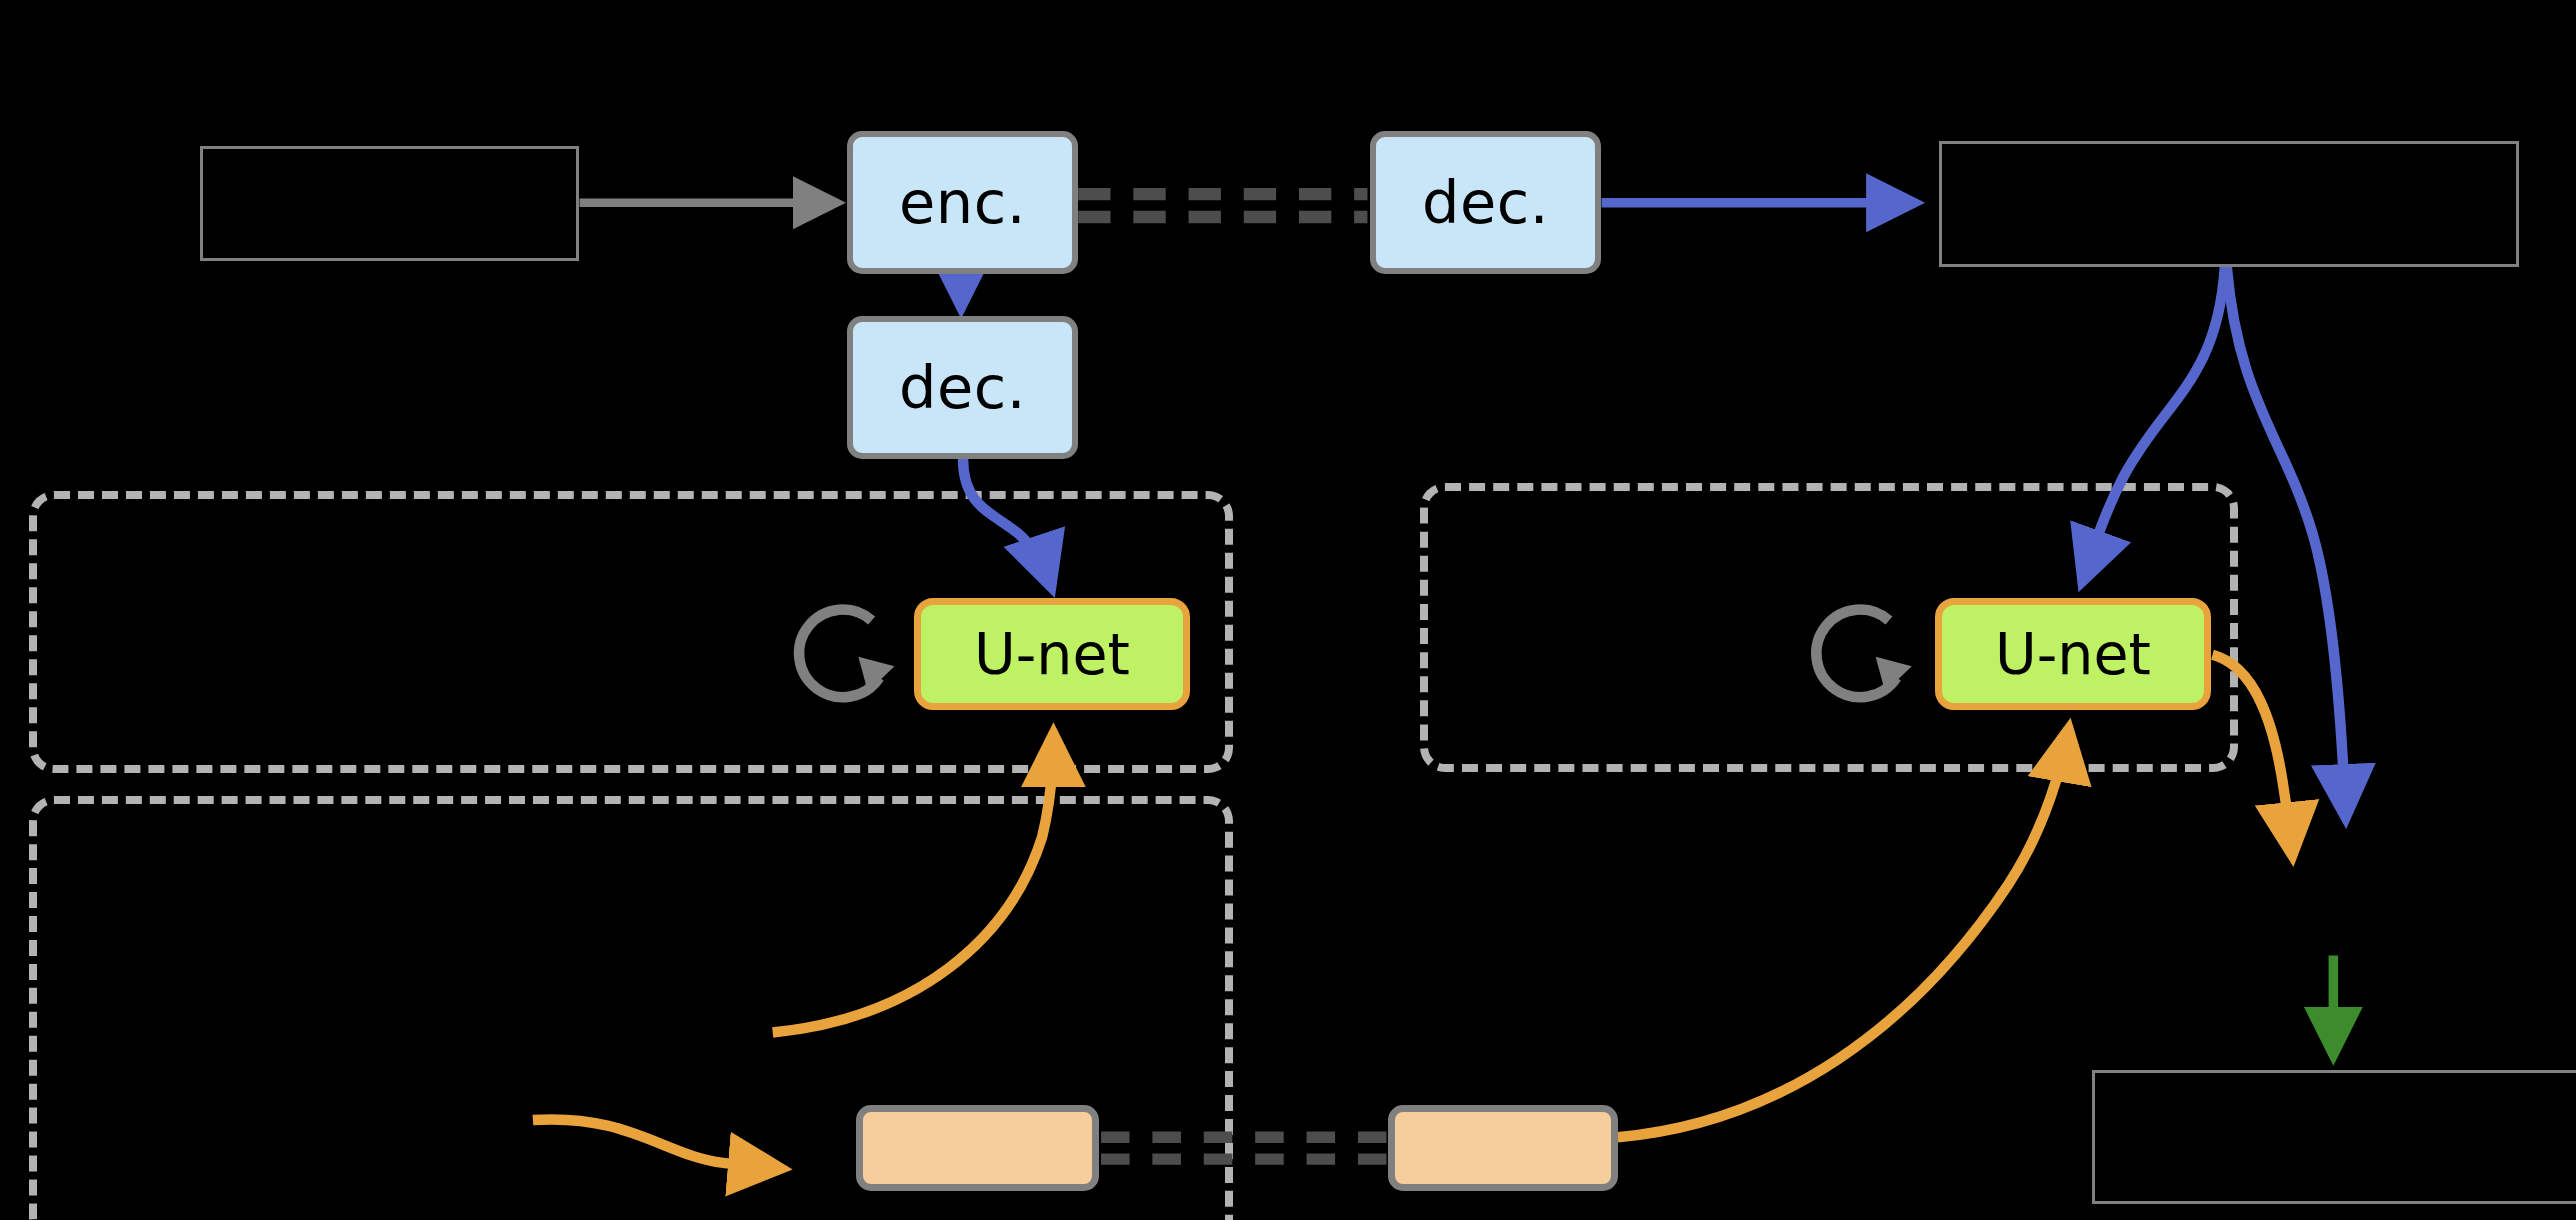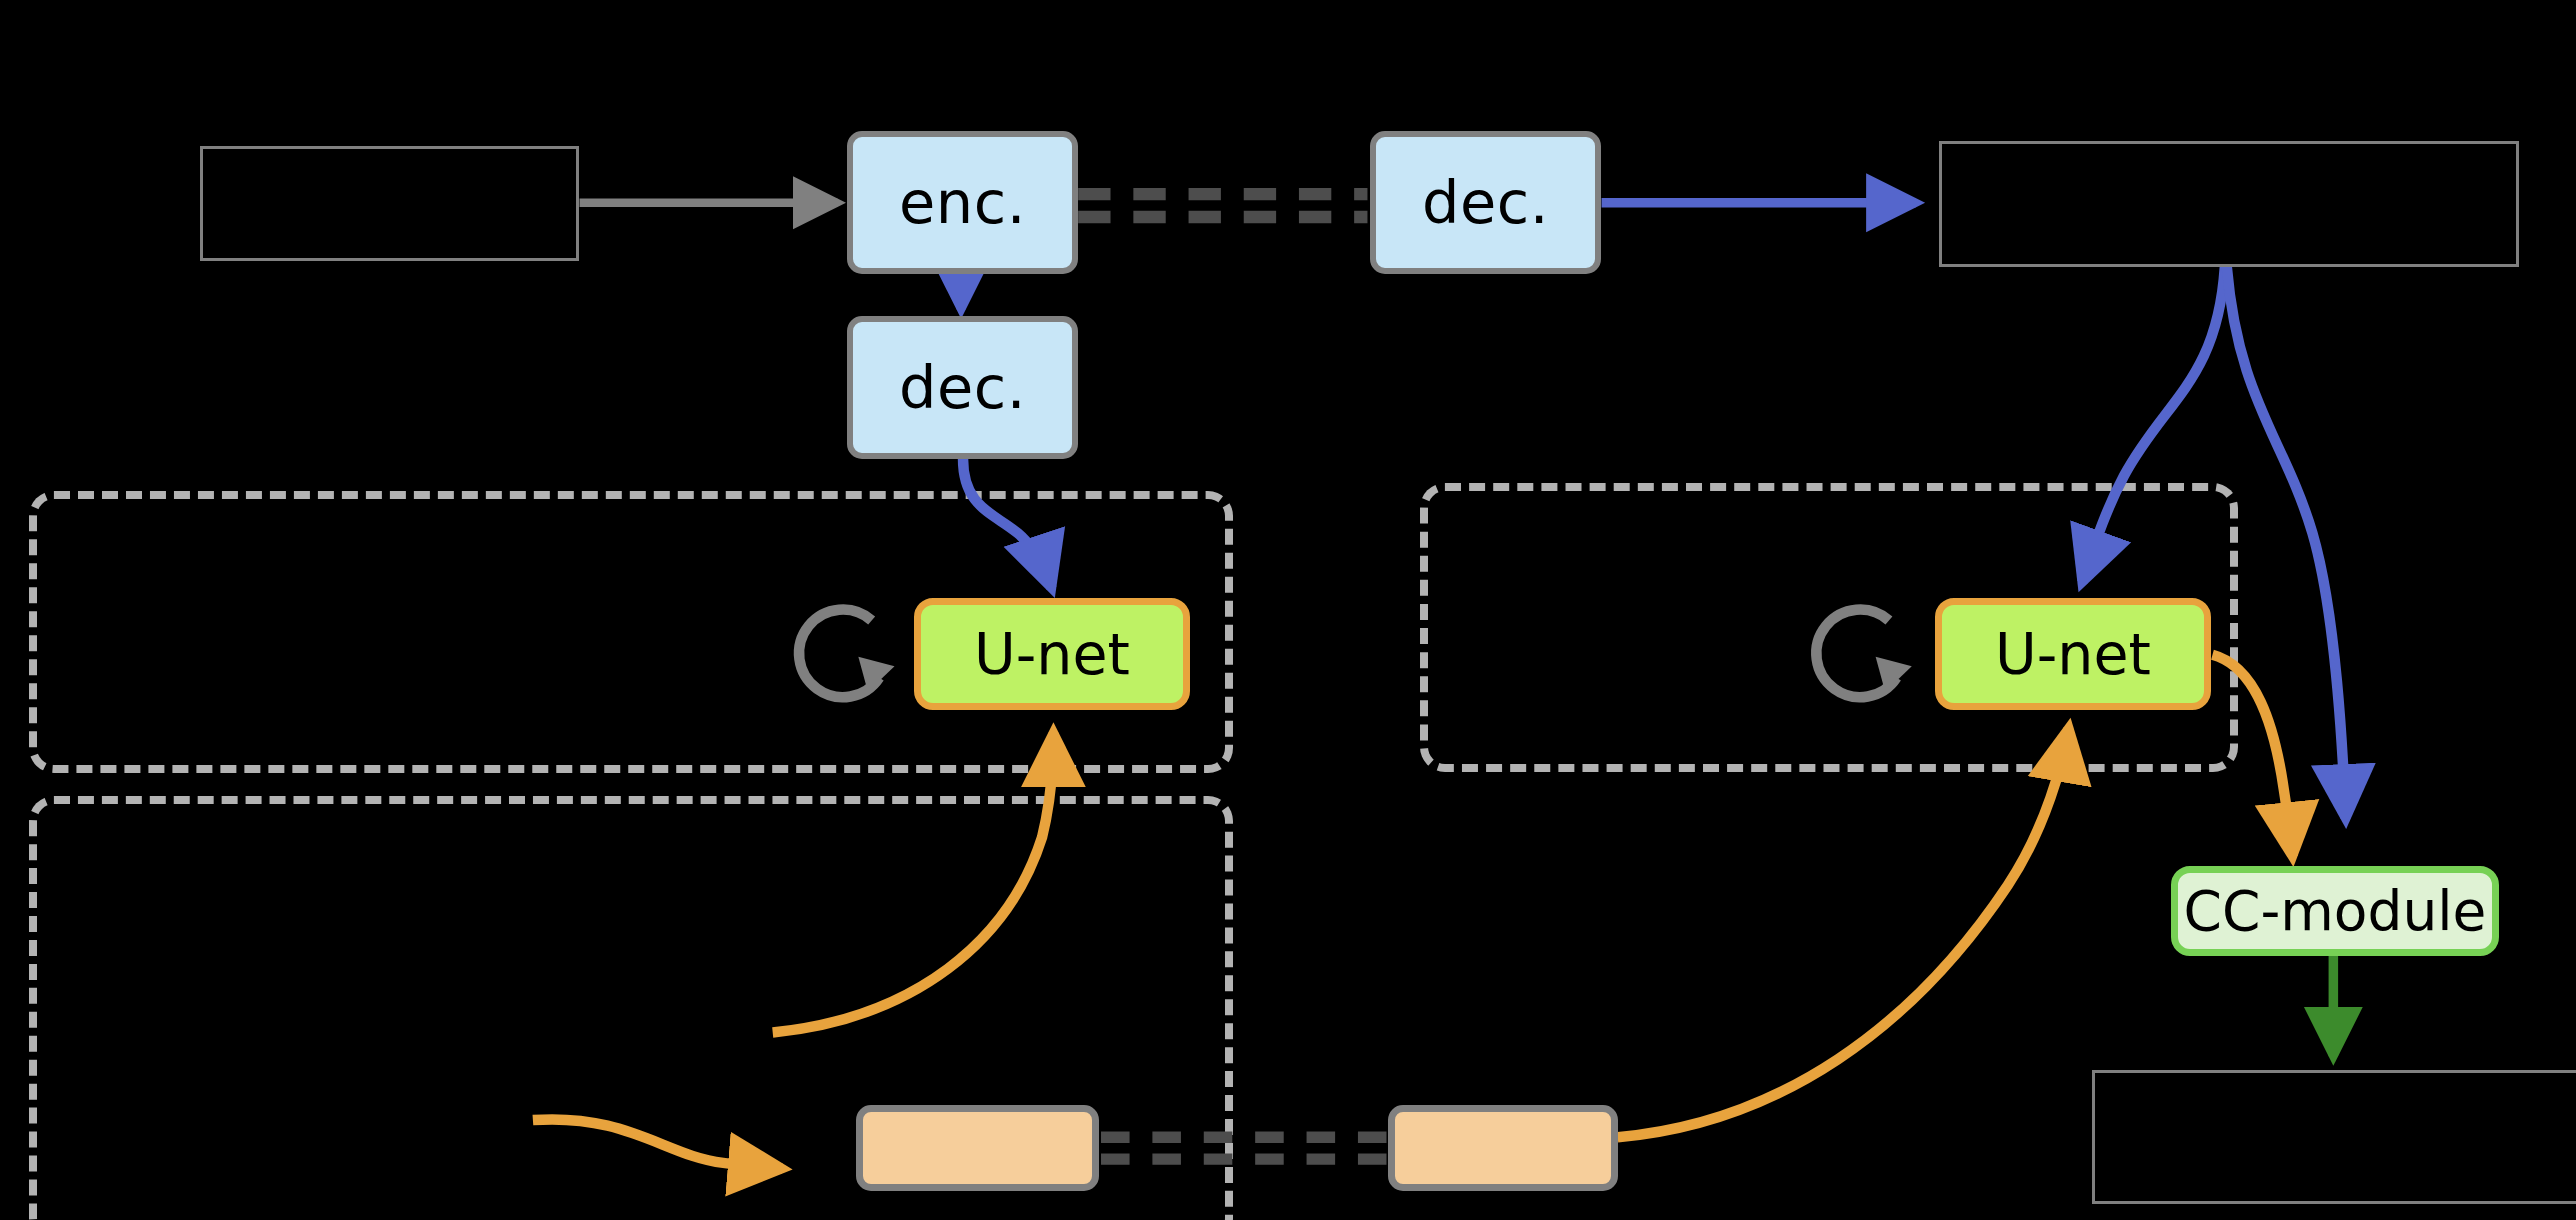--- a/index.html
+++ b/index.html
@@ -193,22 +193,19 @@
   </div>
 
   <div class="node latent" style="left:856px; top:1105px; width:243px; height:86px;">
     <span></span>
   </div>
 
   <div class="node latent" style="left:1388px; top:1105px; width:230px; height:86px;">
     <span></span>
   </div>
 
-  <div class="node ccmod" style="left:2171px; top:866px; width:328px; height:90px;">
-    <span>CC-module</span>
-  </div>
 
   <div class="node frame" style="left:2092px; top:1070px; width:533px; height:134px;">
     <span></span>
   </div>
 
 </div>
 
 
 </body></html>

